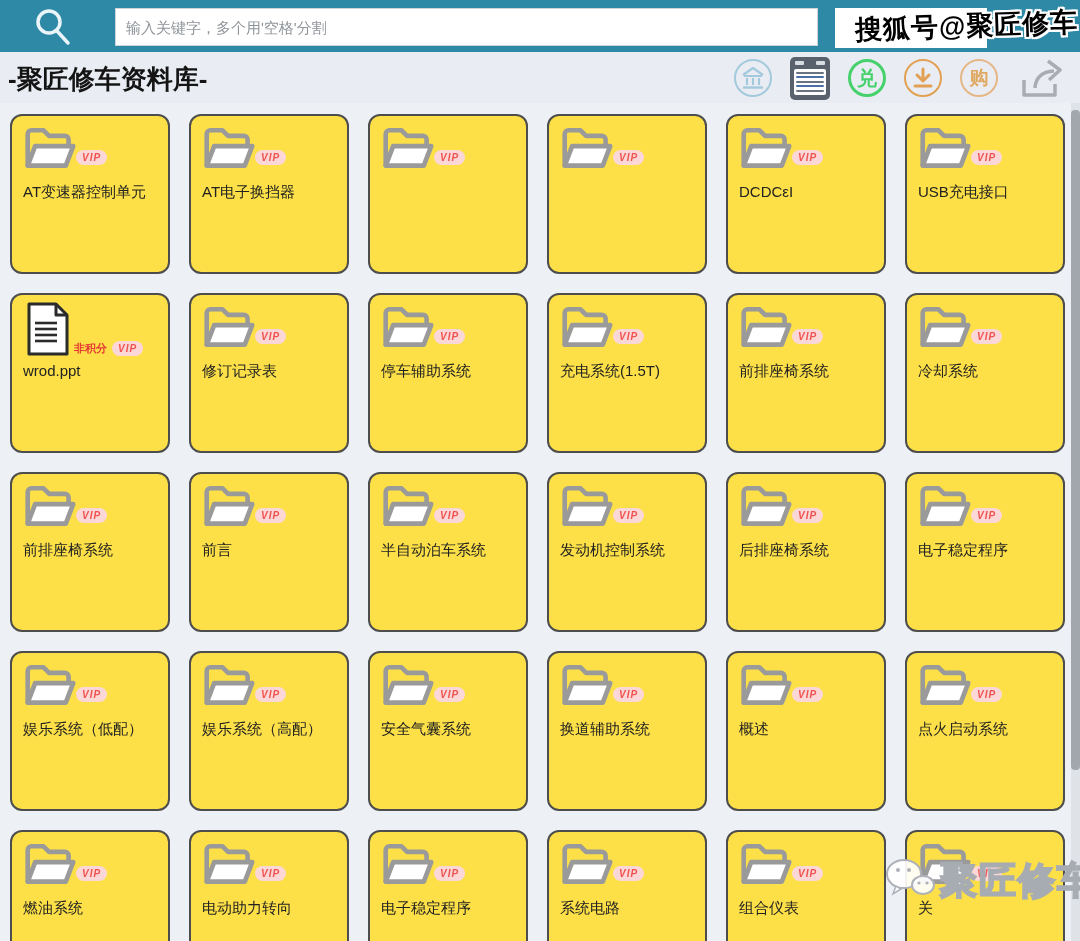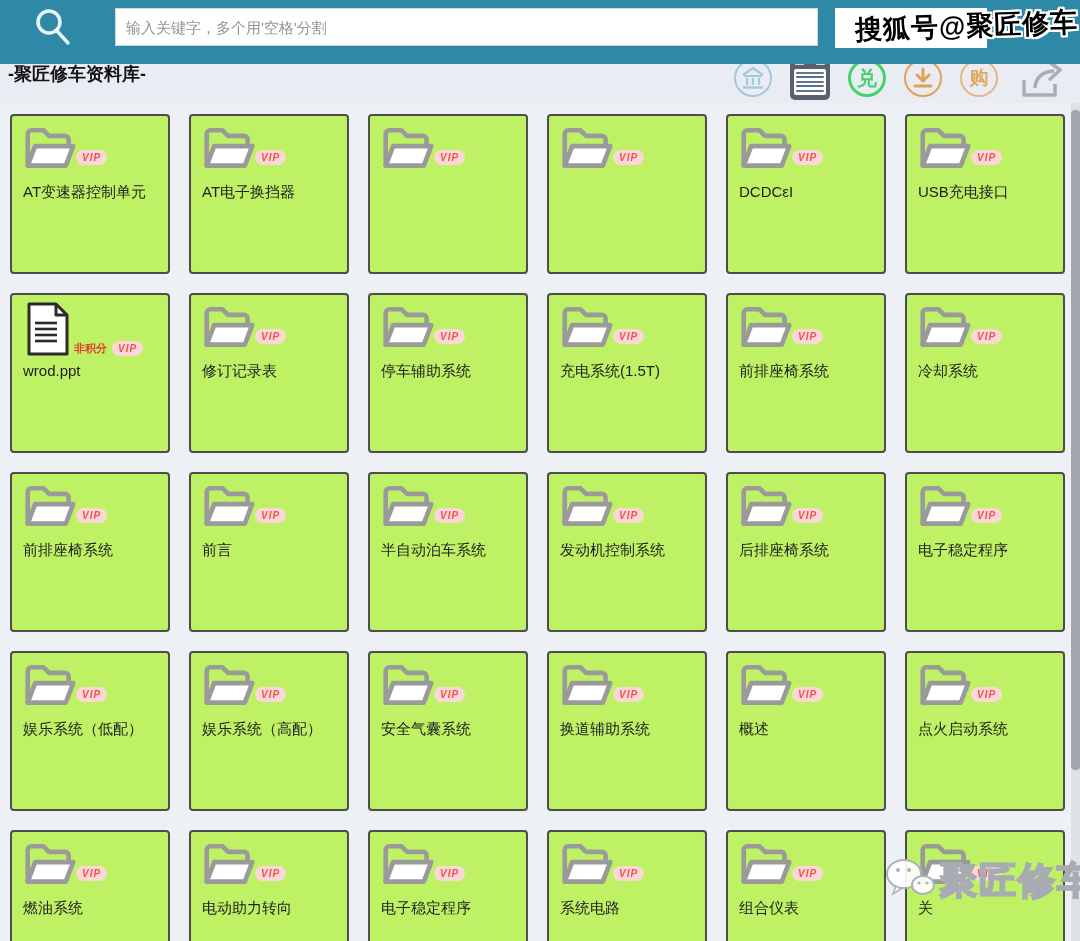--- a/index.html
+++ b/index.html
@@ -5,21 +5,21 @@
   * { margin:0; padding:0; box-sizing:border-box; }
   html,body { width:1080px; height:941px; overflow:hidden; }
   body {
     position:relative;
     background:#edf0f5;
     font-family:"Liberation Sans","DejaVu Sans",sans-serif;
   }
 
   
   .topbar {
-    position:absolute; top:0; left:0; width:1080px; height:64px;
+    position:absolute; top:0; left:0; width:1080px; height:52px;
     background:#2d89a6; z-index:10;
   }
   .search-glyph { position:absolute; left:30px; top:4px; width:46px; height:46px; }
   .search-input {
     position:absolute; left:115px; top:8px; width:703px; height:38px;
     border:1px solid #cfd4d9; background:#fff; font-size:15px; padding:0 10px;
     color:#333; outline:none;
     font-family:"Liberation Sans","DejaVu Sans",sans-serif;
   }
   .search-input::placeholder { color:#8f9499; }
@@ -36,21 +36,21 @@
                  0 -2px 0 #fff, -2px 0 0 #fff;
   }
 
   
   .header {
     position:absolute; top:52px; left:0; width:1080px; height:51px;
     background:#e9edf3; z-index:5;
   }
   .page-title {
     position:absolute; left:8px; top:10px;
-    font-size:18px; font-weight:bold; color:#141414;
+    font-size:26px; font-weight:bold; color:#141414;
   }
   .hicons {
     position:absolute; right:18px; top:5px; height:42px;
     display:flex; align-items:center; gap:18px;
   }
   .circle-icon {
     width:38px; height:38px; border-radius:50%;
     display:flex; align-items:center; justify-content:center;
     font-weight:bold; background:transparent; cursor:pointer;
   }
@@ -73,22 +73,22 @@
   .ic-notes .ln.blue { background:#4a6fa5; }
   .ic-share { width:46px; height:44px; cursor:pointer; }
 
   
   .grid {
     position:absolute; left:10px; top:114px; z-index:1;
     display:grid; grid-template-columns:repeat(6,160px);
     grid-auto-rows:160px; gap:19px 19px;
   }
   .card {
-    position:relative; background:#bef264;
-    border:2px solid #4d4d4d; border-radius:4px; cursor:pointer;
+    position:relative; background:#fde047;
+    border:2px solid #4d4d4d; border-radius:12px; cursor:pointer;
   }
   .card .fold-ic { position:absolute; left:8px; top:5px; width:60px; height:52px; }
   .card .doc-ic  { position:absolute; left:12px; top:6px; width:48px; height:56px; }
   .card .badges {
     position:absolute; left:64px; top:34px;
     display:flex; align-items:center; gap:5px; white-space:nowrap;
   }
   .card.doc .badges { left:62px; top:46px; }
   .badge.vip {
     background:#fbd7d7; color:#ef5350; font-size:10px; font-weight:bold;

